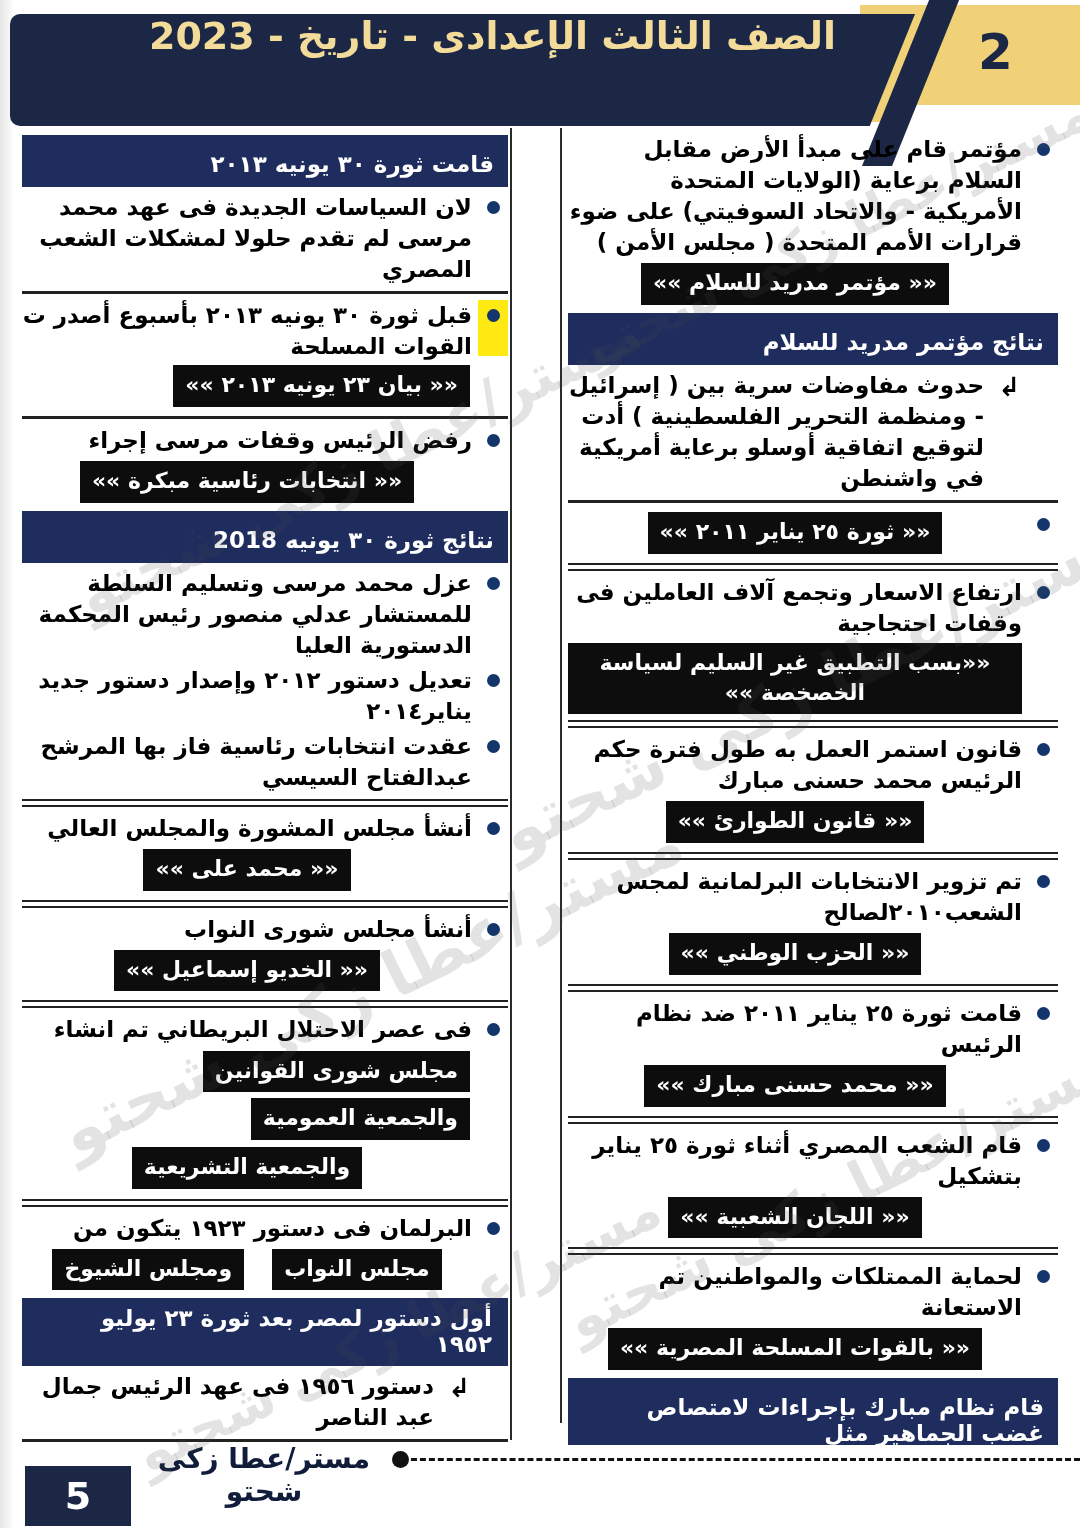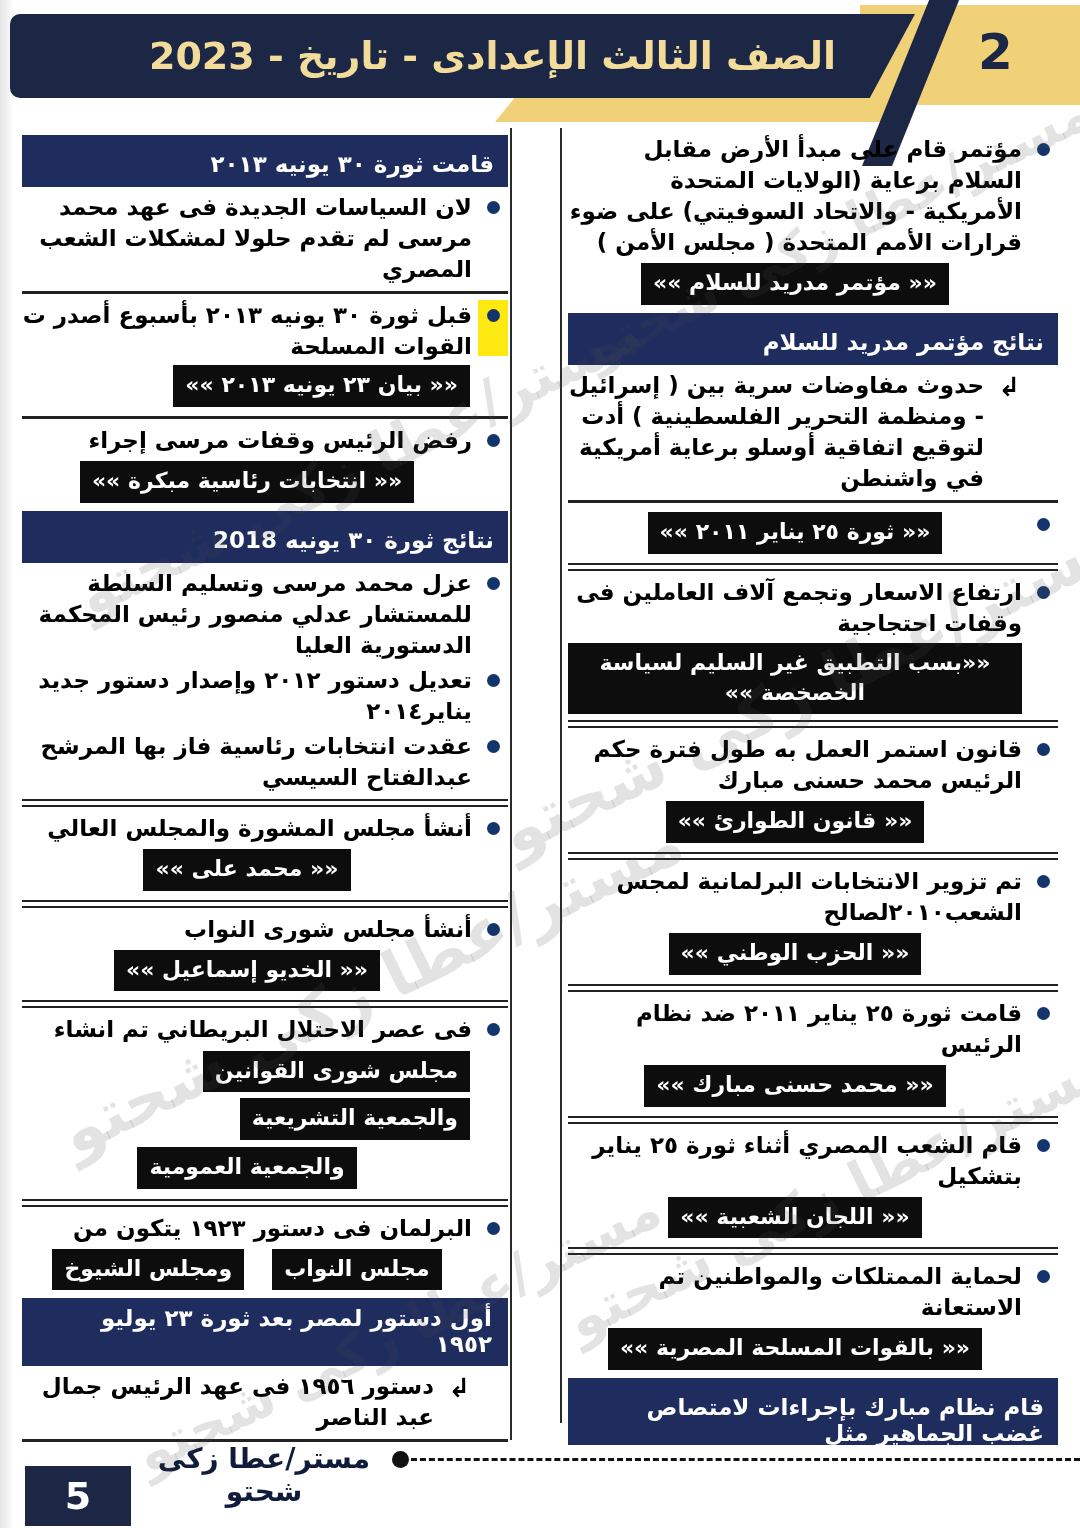--- a/index.html
+++ b/index.html
@@ -8,23 +8,23 @@
   .scan-edge{position:absolute;left:0;top:0;width:14px;height:100%;
         background:linear-gradient(to right,#dcdcdc,#ffffff);opacity:.75;}
 
   
   .yellow-band{position:absolute;left:860px;top:5px;width:220px;height:100px;background:var(--yellow,#f0d178);}
   .corner-num{position:absolute;left:118px;top:18px;font-size:50px;font-weight:700;color:var(--navy,#1c2746);}
   .yellow-strip{position:absolute;left:495px;top:96px;width:420px;height:26px;background:var(--yellow,#f0d178);
         clip-path:polygon(5% 0,100% 0,95% 100%,0 100%);}
   .stripe{position:absolute;left:898px;top:-12px;width:30px;height:178px;background:var(--navy,#1c2746);
         transform:skewX(-22deg);}
-  .banner{position:absolute;left:10px;top:14px;width:905px;height:84px;background:var(--navy,#1c2746);
+  .banner{position:absolute;left:10px;top:14px;width:905px;height:112px;background:var(--navy,#1c2746);
         clip-path:polygon(0 0,100% 0,95% 100%,0 100%);border-radius:10px 0 0 10px;
-        display:flex;align-items:center;justify-content:center;}
+        display:flex;justify-content:center;}
   .banner-title{color:#f3dc9a;font-size:38px;font-weight:700;letter-spacing:1px;padding-left:60px;}
 
   
   .vline{position:absolute;width:2px;background:#2a2a2a;top:128px;}
   .vl1{left:510px;height:1312px;}
   .vl2{left:560px;height:1295px;}
   .col{position:absolute;top:130px;height:1315px;overflow:hidden;}
   .col-right{left:568px;width:490px;}
   .col-left{left:22px;width:486px;}
 
@@ -117,22 +117,22 @@
       <div class="item bullet"><span class="bullet-dot"></span><span class="txt">عزل محمد مرسى وتسليم السلطة للمستشار عدلي منصور رئيس المحكمة الدستورية العليا</span></div>
       <div class="item bullet"><span class="bullet-dot"></span><span class="txt">تعديل دستور ٢٠١٢ وإصدار دستور جديد يناير٢٠١٤</span></div>
       <div class="item bullet"><span class="bullet-dot"></span><span class="txt">عقدت انتخابات رئاسية فاز بها المرشح عبدالفتاح السيسي</span></div>
       <div class="sep2"></div>
       <div class="item bullet"><span class="bullet-dot"></span><span class="txt">أنشأ مجلس المشورة والمجلس العالي</span><span class="box-row center"><span class="box">««  محمد على  »»</span></span></div>
       <div class="sep2"></div>
       <div class="item bullet"><span class="bullet-dot"></span><span class="txt">أنشأ مجلس شورى النواب</span><span class="box-row center"><span class="box">««  الخديو إسماعيل  »»</span></span></div>
       <div class="sep2"></div>
       <div class="item bullet"><span class="bullet-dot"></span><span class="txt">فى عصر الاحتلال البريطاني تم انشاء</span><span class="box-row spread">
           <span class="box">مجلس شورى القوانين</span>
+          <span class="box">والجمعية العمومية</span>
           <span class="box">والجمعية التشريعية</span>
-          <span class="box">والجمعية العمومية</span>
         </span></div>
       <div class="sep2"></div>
       <div class="item bullet"><span class="bullet-dot"></span><span class="txt">البرلمان فى دستور ١٩٢٣ يتكون من</span><span class="box-row spaced"><span class="box">مجلس النواب</span><span class="box">ومجلس الشيوخ</span></span></div>
       <div class="sec-h narrow">أول دستور لمصر بعد ثورة ٢٣ يوليو ١٩٥٢</div>
       <div class="item arrow"><span class="arrow-glyph">↲</span><span class="txt">دستور ١٩٥٦ فى عهد الرئيس جمال عبد الناصر</span></div>
       <div class="sep1"></div>
       <div class="sec-h narrow">أطلق عليه اسم الدستور الدائم</div>
     </div>
 
   <div class="wm" style="left:560px;top:200px;font-size:52px;">مستر/عطا زكى شحتو</div>

